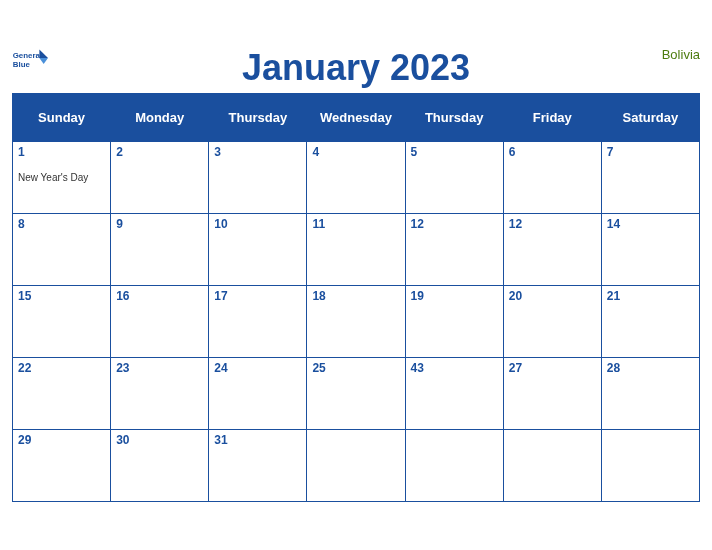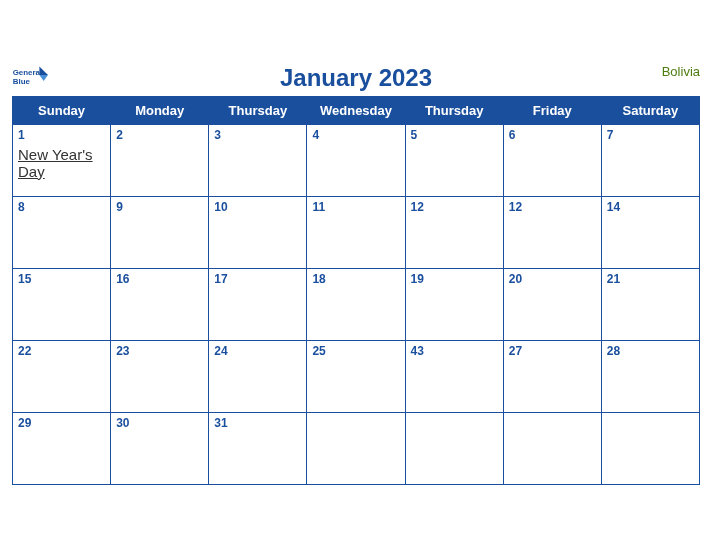--- a/index.html
+++ b/index.html
@@ -18,21 +18,21 @@
       background: #fff;
     }
     .calendar-header {
       display: flex;
       justify-content: center;
       align-items: center;
       position: relative;
       margin-bottom: 4px;
     }
     .calendar-title {
-      font-size: 24px;
+      font-size: 36px;
       font-weight: bold;
       color: #1a4f9e;
       text-align: center;
       flex: 1;
     }
     .brand {
       position: absolute;
       left: 0;
       top: 0;
       display: flex;
@@ -55,46 +55,45 @@
     }
     .calendar-table {
       width: 100%;
       border-collapse: collapse;
       border: 1px solid #1a4f9e;
     }
     .calendar-table th {
       background-color: #1a4f9e;
       color: #fff;
       text-align: center;
-      padding: 6px 4px;
+      padding: 16px 4px;
       font-size: 13px;
       font-weight: bold;
       border: 1px solid #1a4f9e;
     }
     .calendar-table td {
       border: 1px solid #1a4f9e;
       vertical-align: top;
       width: calc(100% / 7);
       height: 72px;
       padding: 3px 5px;
       position: relative;
       background: #fff;
     }
     .day-number {
       font-size: 12px;
       color: #1a4f9e;
       font-weight: bold;
       display: block;
     }
     .holiday-label {
-      font-size: 15px;
+      font-size: 10px;
       color: #333;
       display: block;
-      margin-top: 4px;
-      text-decoration: underline;
+      margin-top: 13px;
     }
     .empty-cell {
       background: #fff;
     }
   </style>
 </head>
 <body>
 
 <div class="calendar-wrapper">
   <div class="calendar-header">

